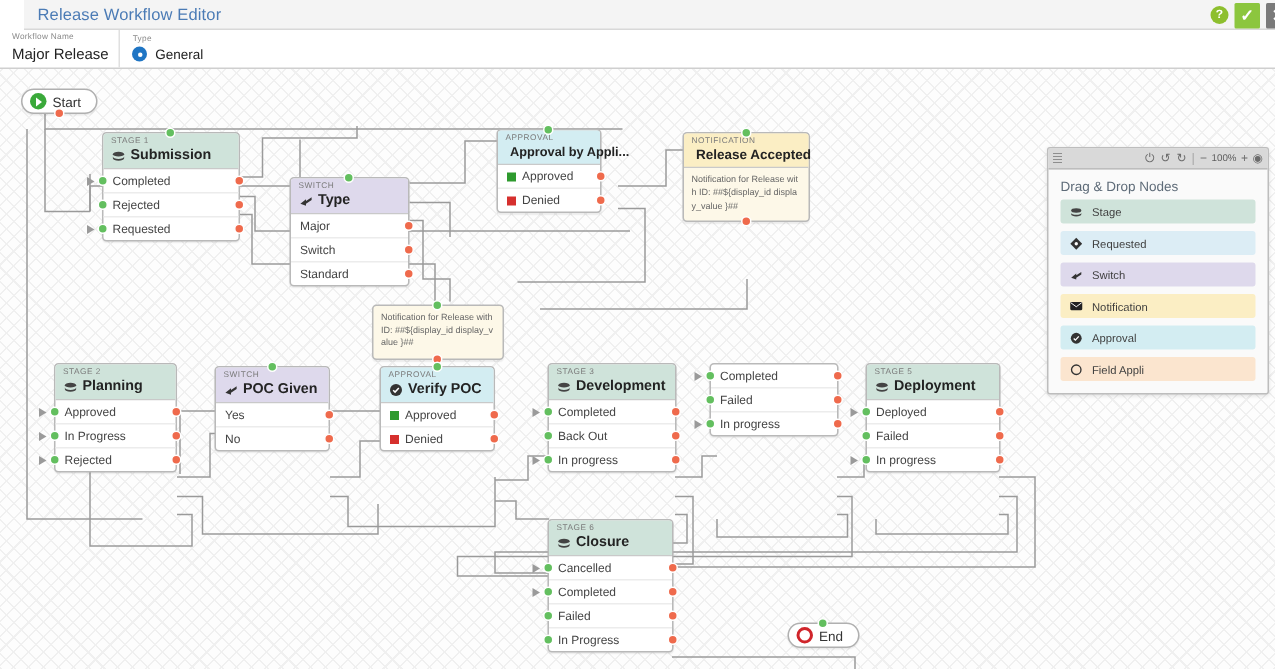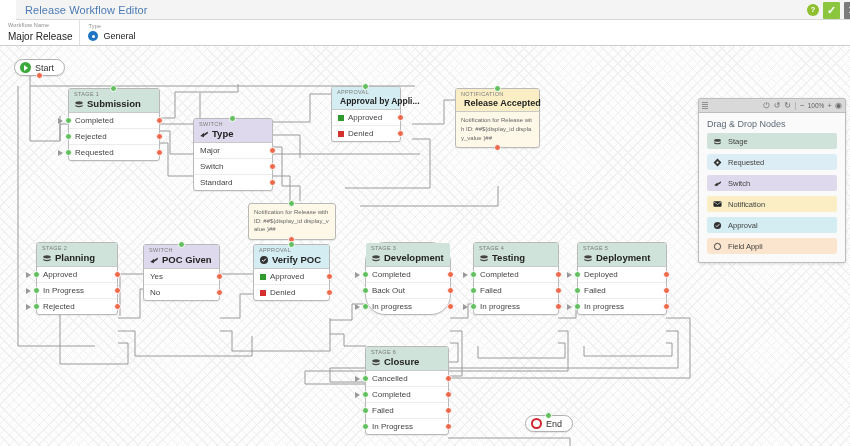--- a/index.html
+++ b/index.html
@@ -408,21 +408,21 @@
         <span>Approved</span>
         <span class="port port-out" style="top:4px"></span>
       </div>
       <div class="node-row" style="position:relative">
         <span class="sw sw-r"></span>
         <span>Denied</span>
         <span class="port port-out" style="top:4px"></span>
       </div>
     </div>
 
-    <div class="node" style="left:365px; top:196px; width:86px;border-radius:20px;">
+    <div class="node" style="left:365px; top:196px; width:86px;">
       <div class="node-head h-stage">
         <div class="node-kind">Stage 3</div>
         <div class="node-title-row">
           <svg class="ico" width="10" height="10" viewBox="0 0 16 16">
               <ellipse cx="8" cy="6" rx="6" ry="2.6" fill="#444"></ellipse>
               <path d="M2 8.5c0 1.5 2.7 2.6 6 2.6s6-1.1 6-2.6v2c0 1.5-2.7 2.6-6 2.6s-6-1.1-6-2.6z" fill="#444"></path>
             </svg>
           <span class="node-title">Development</span>
         </div>
       </div>
@@ -439,30 +439,20 @@
       </div>
       <div class="node-row" style="position:relative">
         <span class="stub"></span>
         <span class="port port-in" style="top:4px"></span>
         <span>In progress</span>
         <span class="port port-out" style="top:4px"></span>
       </div>
     </div>
 
     <div class="node" style="left:473px; top:196px; width:86px;">
-      <div class="node-head h-stage">
-        <div class="node-kind">Stage 4</div>
-        <div class="node-title-row">
-          <svg class="ico" width="10" height="10" viewBox="0 0 16 16">
-              <ellipse cx="8" cy="6" rx="6" ry="2.6" fill="#444"></ellipse>
-              <path d="M2 8.5c0 1.5 2.7 2.6 6 2.6s6-1.1 6-2.6v2c0 1.5-2.7 2.6-6 2.6s-6-1.1-6-2.6z" fill="#444"></path>
-            </svg>
-          <span class="node-title">Testing</span>
-        </div>
-      </div>
       <div class="node-row" style="position:relative">
         <span class="stub"></span>
         <span class="port port-in" style="top:4px"></span>
         <span>Completed</span>
         <span class="port port-out" style="top:4px"></span>
       </div>
       <div class="node-row" style="position:relative">
         <span class="port port-in" style="top:4px"></span>
         <span>Failed</span>
         <span class="port port-out" style="top:4px"></span>

